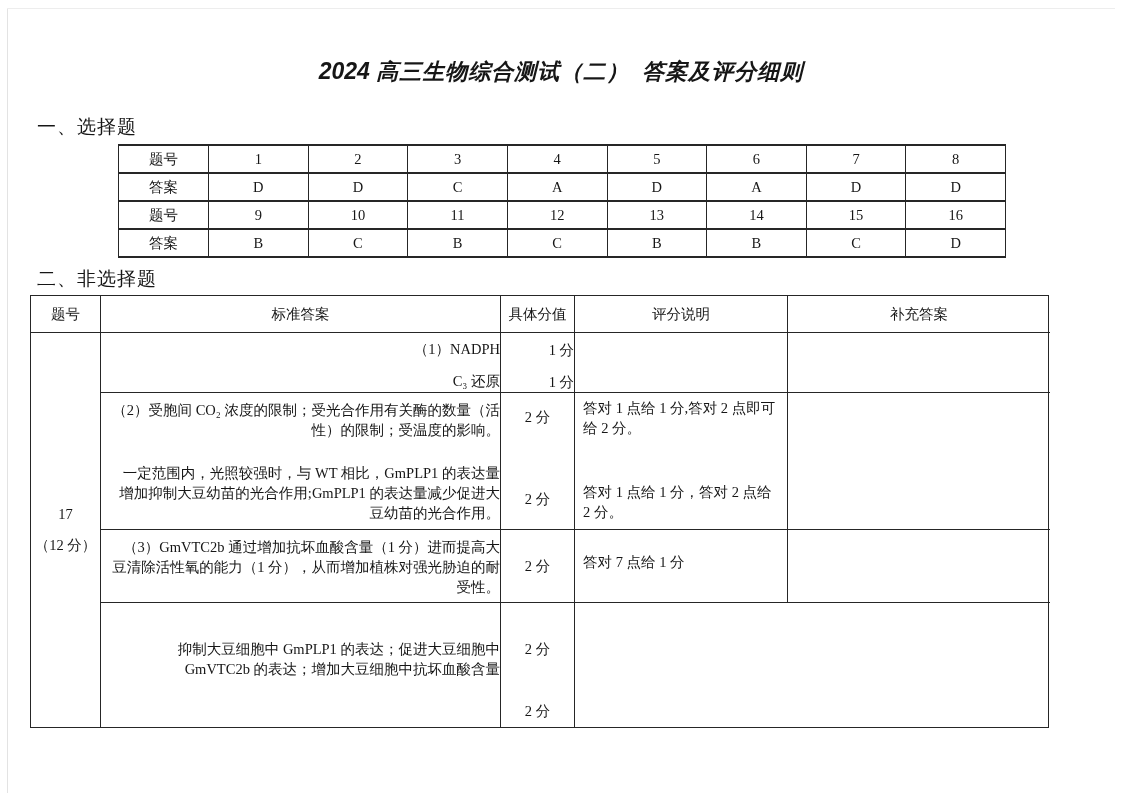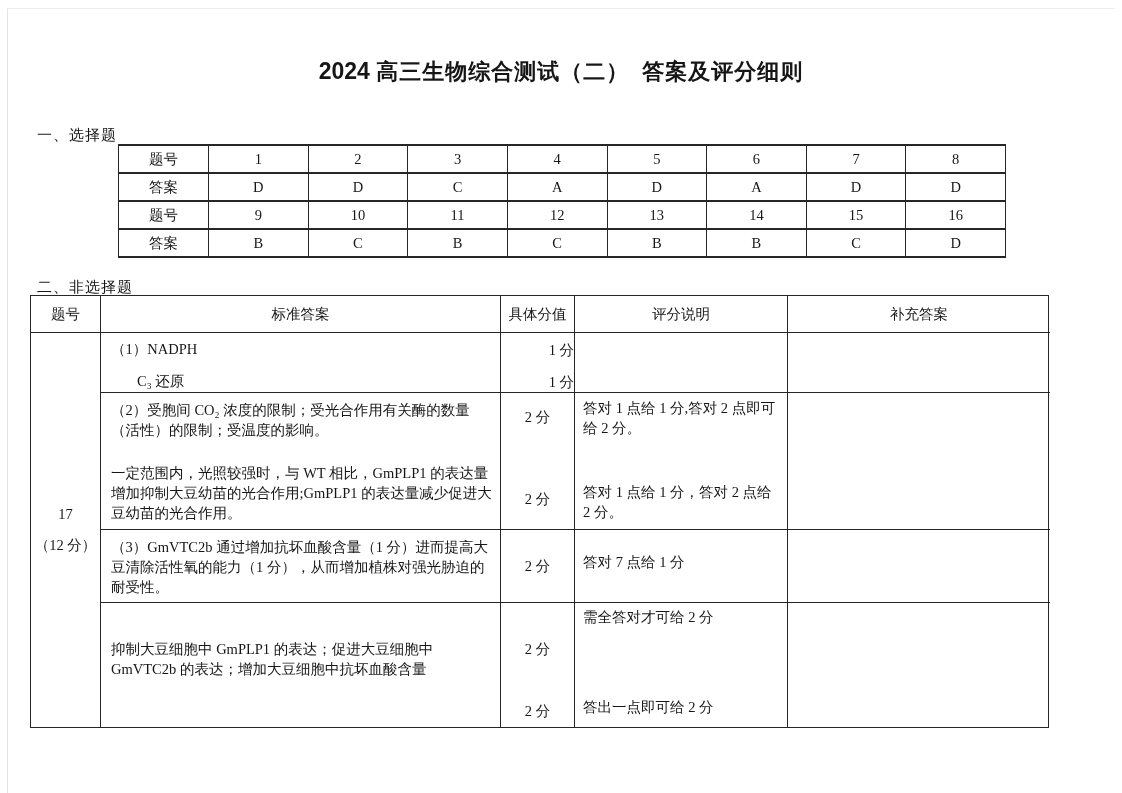--- a/index.html
+++ b/index.html
@@ -16,28 +16,29 @@
   }
   .page-edge-top {
     position: absolute; left: 7px; top: 8px; height: 1px; width: 1108px;
     background: #ededed;
   }
   .doc-title {
     position: absolute; top: 57px; left: 0; width: 100%;
     text-align: center;
     font-weight: bold; font-size: 22px; letter-spacing: 1px;
     white-space: pre;
+    font-style: italic;
   }
   .doc-title .year {
     font-family: "Liberation Sans", "DejaVu Sans", sans-serif;
     font-size: 23px; letter-spacing: 0;
   }
   .sec-heading {
     position: absolute; left: 37px;
-    font-size: 15px; letter-spacing: 1px; margin-top: 12px;
+    font-size: 19px; letter-spacing: 1px;
   }
   .sec-heading.s1 { top: 114px; }
   .sec-heading.s2 { top: 266px; }
 
   
   table.t1 {
     position: absolute; left: 118px; top: 144px;
     width: 888px;
     border-collapse: collapse;
     table-layout: fixed;
@@ -72,21 +73,21 @@
   .t2 .hcell {
     display: flex; align-items: center; justify-content: center;
     text-align: center;
   }
   .t2 .qnum-cell {
     grid-column: 1; grid-row: 2 / span 4;
     display: flex; flex-direction: column;
     align-items: center; justify-content: center;
     gap: 13px; text-align: center;
   }
-  .t2 .ans { line-height: 20px; padding: 7px 8px 2px 10px; }
+  .t2 .ans { line-height: 20px; padding: 7px 0 2px 10px; text-align: right; }
   .t2 .score { text-align: center; line-height: 20px; }
   .t2 .note { line-height: 20px; padding: 5px 6px 2px 8px; }
 
   
   .rA.ans { padding-top: 6px; }
   .rA.ans .p2 { margin-top: 12px; margin-left: 26px; }
   .rA.score { padding-top: 7px; text-align: right; }
   .rA.score .p2 { margin-top: 12px; }
   
   .rB.ans .p2 { margin-top: 23px; }
@@ -225,18 +226,14 @@
   </div>
   <div class="cell no-r rC" style="grid-column:5;grid-row:4;"></div>
 
   <div class="cell ans rD no-b" style="grid-column:2;grid-row:5;">
     <div class="p2">抑制大豆细胞中 GmPLP1 的表达；促进大豆细胞中 GmVTC2b 的表达；增加大豆细胞中抗坏血酸含量</div>
   </div>
   <div class="cell score rD no-b" style="grid-column:3;grid-row:5;">
     <div class="p1">2 分</div>
     <div class="p2">2 分</div>
   </div>
-  <div class="cell note rD no-b" style="grid-column:4;grid-row:5;">
-    <div class="p1">需全答对才可给 2 分</div>
-    <div class="p2">答出一点即可给 2 分</div>
-  </div>
   <div class="cell no-r no-b rD" style="grid-column:5;grid-row:5;"></div>
 </div>
 
 </body></html>

